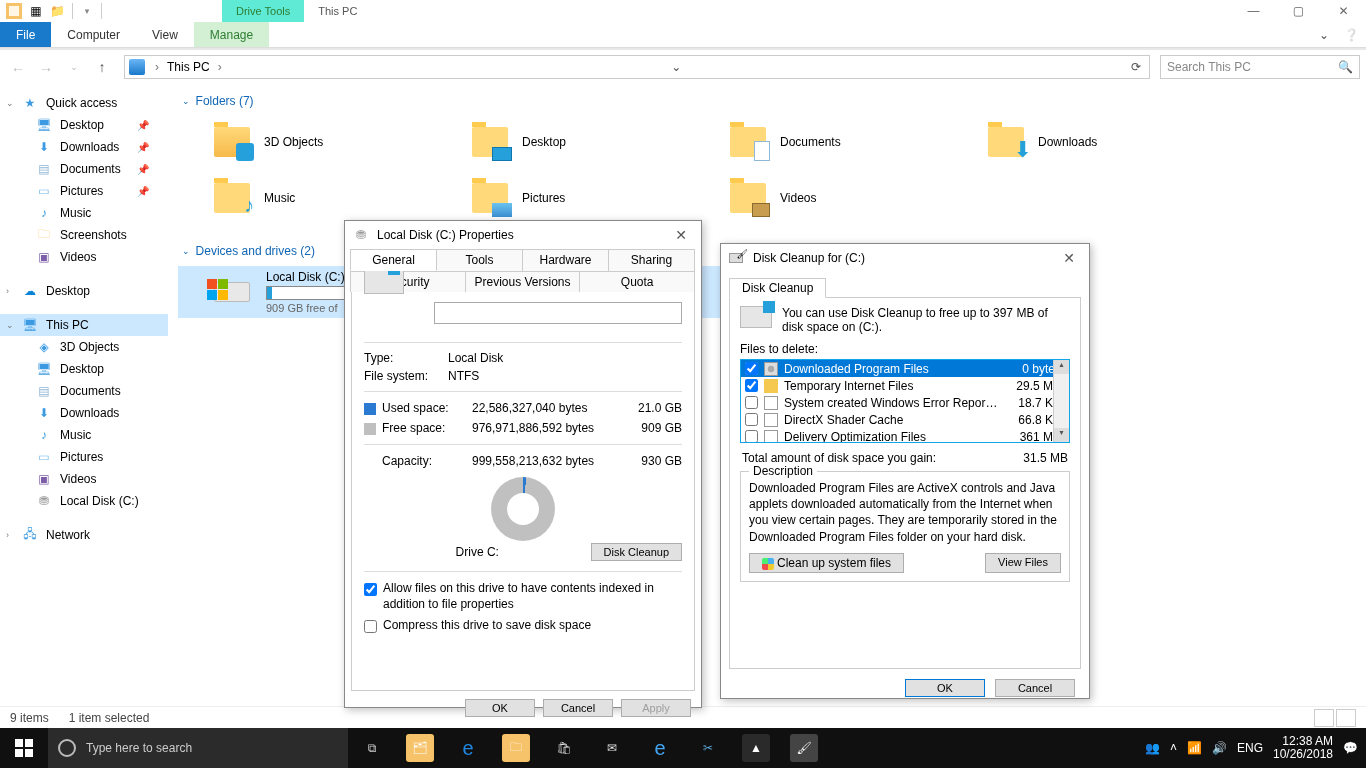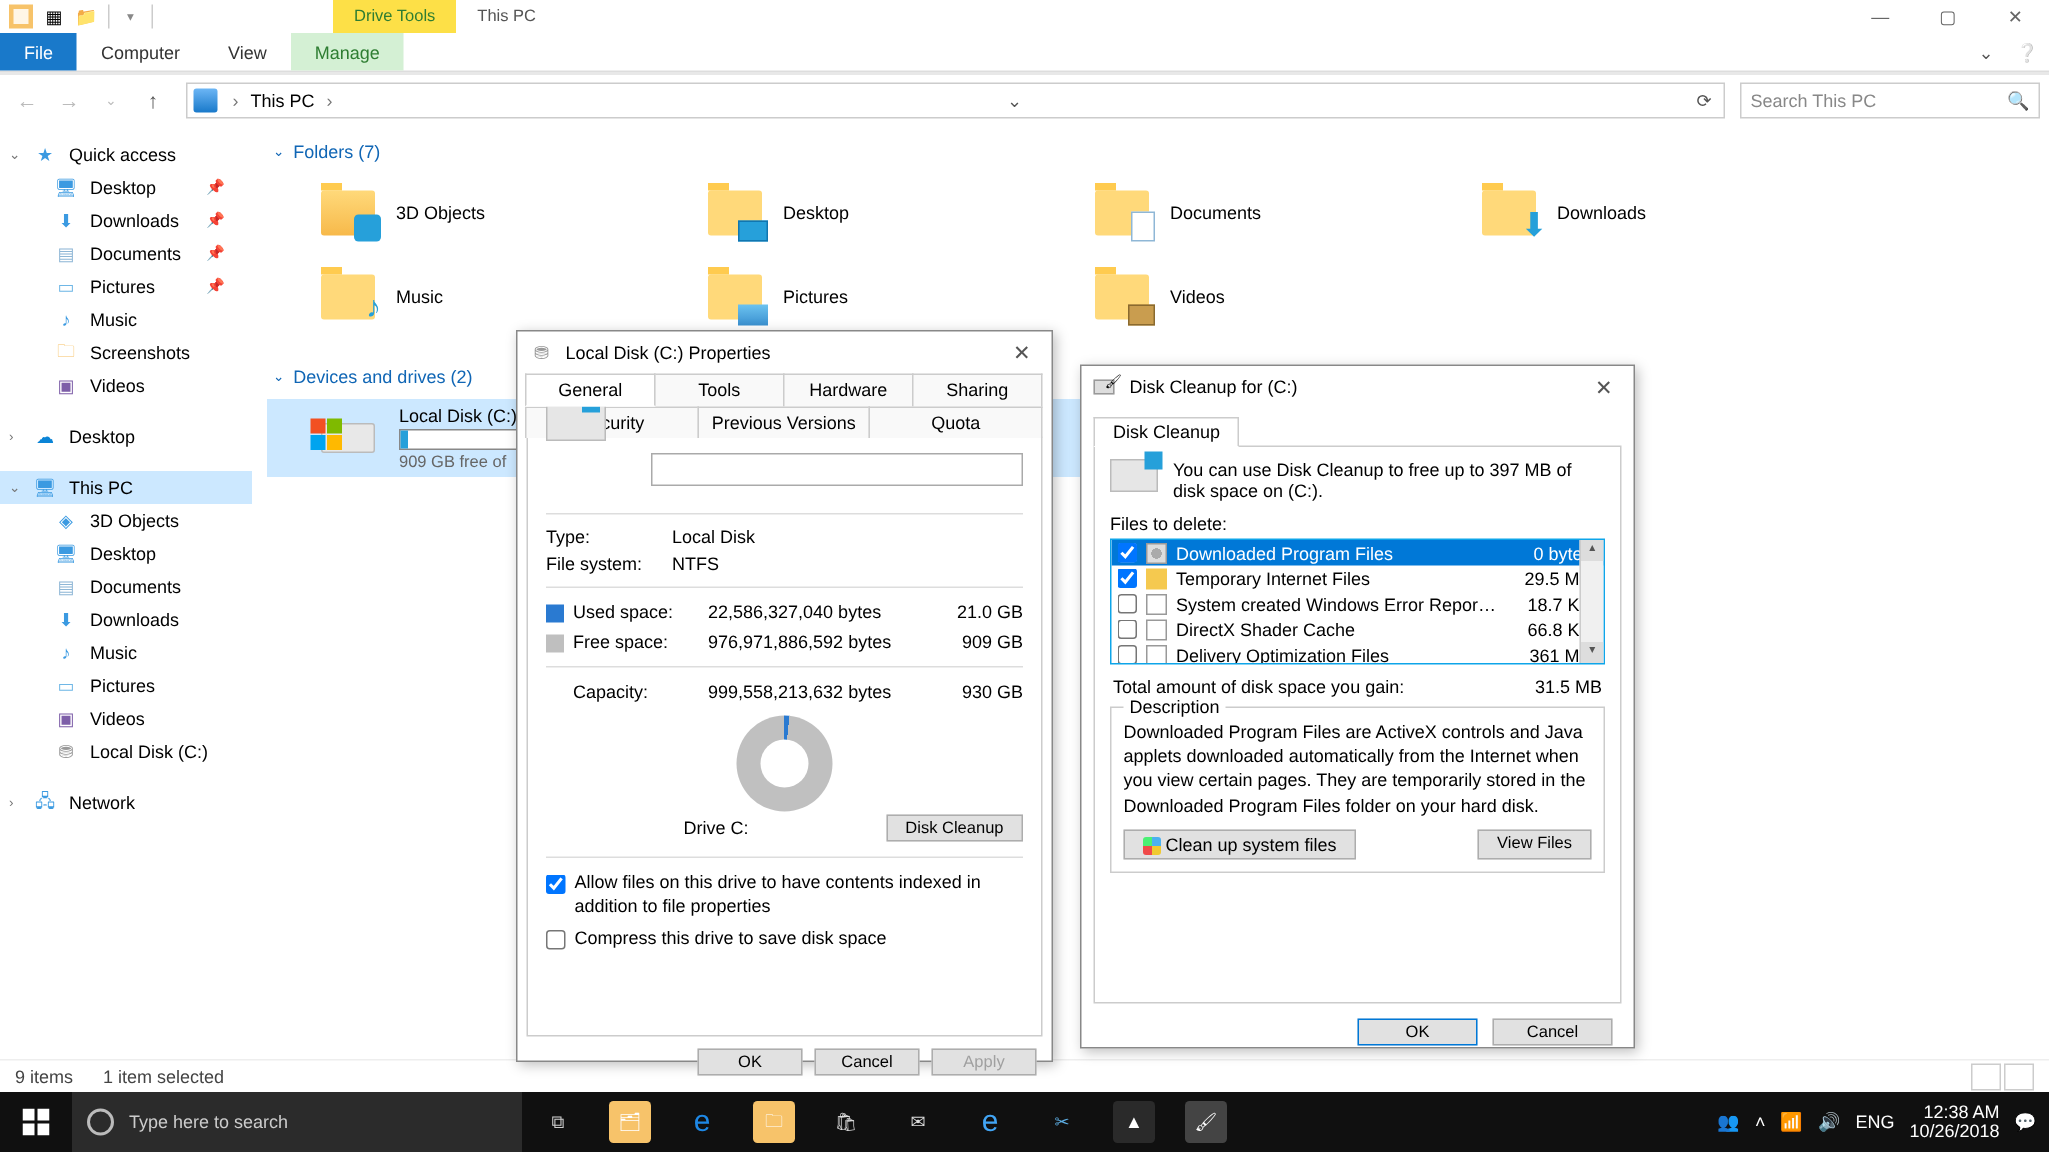--- a/index.html
+++ b/index.html
@@ -6,21 +6,21 @@
 body { background: #fff; width: 1366px; height: 768px; overflow: hidden; position: relative; }
 
 
 .titlebar { height: 22px; display: flex; align-items: center; background: #fff; border-bottom: none; }
 .titlebar .qat { display: flex; align-items: center; gap: 6px; padding-left: 6px; }
 .titlebar .qicon { width: 16px; height: 16px; background: #f7c36a; position: relative; }
 .titlebar .qicon::after { content:''; position:absolute; inset:3px; background:#fff6e6; }
 .titlebar .sep { width:1px; height:16px; background:#ccc; }
 .titlebar .tabgroup { display:flex; margin-left:120px; height:22px; }
 .titlebar .ttab { padding:0 14px; display:flex; align-items:center; color:#555; font-size:11px; }
-.titlebar .ttab.active { background:#fde047; color:#2e7d32; }
+.titlebar .ttab.active { background:#5eead4; color:#2e7d32; }
 .titlebar .wincontrols { margin-left:auto; display:flex; }
 .titlebar .wbtn { width:45px; height:22px; display:flex; align-items:center; justify-content:center; color:#666; }
 
 
 .ribbon { height:26px; display:flex; align-items:stretch; border-bottom:1px solid #ddd; }
 .ribbon .rtab { padding:0 16px; display:flex; align-items:center; font-size:12px; color:#333; cursor:default; }
 .ribbon .rtab.file { background:#1979ca; color:#fff; }
 .ribbon .rtab.manage { background:#d4f0d4; color:#2e7d32; }
 .ribbon .rspacer { flex:1; }
 .ribbon .rexpand { width:28px; display:flex; align-items:center; justify-content:center; color:#555; }

